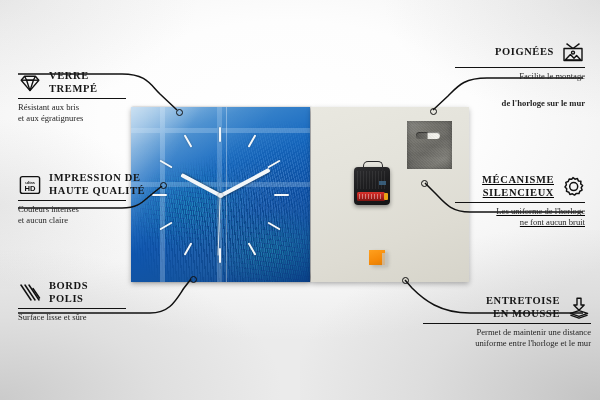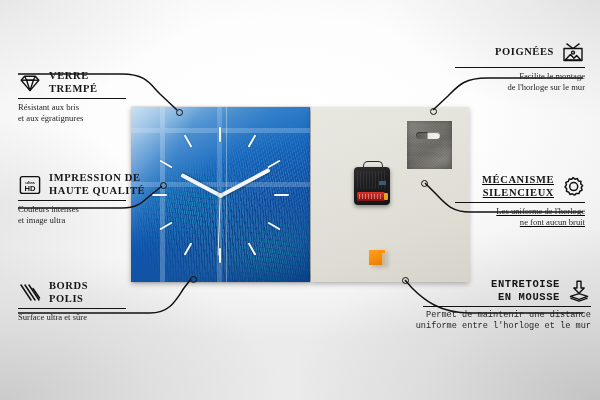--- a/index.html
+++ b/index.html
@@ -247,42 +247,42 @@
           <text x="12" y="18" font-family="Liberation Sans, sans-serif" font-size="7.6" font-weight="bold" text-anchor="middle" fill="#111">HD</text>
         </svg>
       </span>
       <div>
         <div class="co-title">IMPRESSION DE</div>
         <div class="co-title">HAUTE QUALITÉ</div>
       </div>
     </div>
     <div class="co-rule" style="width:108px;"></div>
     <div class="co-desc">Couleurs intenses</div>
-    <div class="co-desc" style="margin-top:0;">et image ultra</div>
+    <div class="co-desc" style="margin-top:0;">et aucun claire</div>
   </div>
 
   <div class="callout co-left" style="left:18px;top:280px;width:150px;">
     <div class="co-head">
       <span class="ico">
         <svg viewBox="0 0 24 24">
             <g stroke="#111" stroke-width="1.5" stroke-linecap="round">
           <path d="M3 4 L13 19"></path>
               <path d="M7 4 L17 19"></path>
               <path d="M11 4 L21 19"></path>
               <path d="M15 7.5 L21.5 17"></path>
         </g>
           </svg>
       </span>
       <div>
         <div class="co-title">BORDS</div>
         <div class="co-title">POLIS</div>
       </div>
     </div>
     <div class="co-rule" style="width:108px;"></div>
-    <div class="co-desc">Surface ultra et sûre</div>
+    <div class="co-desc">Surface lisse et sûre</div>
   </div>
 
   <div class="callout co-right" style="right:15px;top:40px;width:185px;">
     <div class="co-head">
       <div>
         <div class="co-title">POIGNÉES</div>
       </div>
       <span class="ico">
         <svg viewBox="0 0 24 24">
             <g fill="none" stroke="#111" stroke-width="1.4" stroke-linejoin="round">
@@ -290,21 +290,21 @@
           <path d="M12 8.5 L5.5 3.6"></path>
               <path d="M12 8.5 L18.5 3.6"></path>
           <circle cx="12" cy="12.6" r="1.5"></circle>
           <path d="M4.2 20 L9.4 14.4 L13 18.2 L15.6 15.6 L19.8 20 Z"></path>
         </g>
           </svg>
       </span>
     </div>
     <div class="co-rule" style="width:130px;margin-left:auto;"></div>
     <div class="co-desc">Facilite le montage</div>
-    <div class="co-desc" style="margin-top:0;">de l'horloge sur le mur</div>
+    <div class="co-desc" style="margin-top:16px;font-weight:bold;">de l'horloge sur le mur</div>
   </div>
 
   <div class="callout co-right" style="right:15px;top:174px;width:190px;text-decoration:underline;">
     <div class="co-head">
       <div>
         <div class="co-title">MÉCANISME</div>
         <div class="co-title">SILENCIEUX</div>
       </div>
       <span class="ico">
         <svg viewBox="0 0 24 24">
@@ -313,21 +313,21 @@
           <circle cx="12.7" cy="11.6" r="4"></circle>
         </g>
           </svg>
       </span>
     </div>
     <div class="co-rule" style="width:130px;margin-left:auto;"></div>
     <div class="co-desc">Les uniforme de l'horloge</div>
     <div class="co-desc" style="margin-top:0;">ne font aucun bruit</div>
   </div>
 
-  <div class="callout co-right" style="right:9px;top:278px;width:215px;font-family:Liberation Mono, monospace;">
+  <div class="callout co-right" style="right:9px;top:295px;width:215px;">
     <div class="co-head">
       <div>
         <div class="co-title">ENTRETOISE</div>
         <div class="co-title">EN MOUSSE</div>
       </div>
       <span class="ico">
         <svg viewBox="0 0 24 24">
             <g fill="none" stroke="#111" stroke-width="1.4" stroke-linejoin="round">
           <path d="M10 2.2 H14 V9 H17.2 L12 14.2 L6.8 9 H10 Z"></path>
           <path d="M12 14.6 L20.6 17.4 L12 20.4 L3.4 17.4 Z"></path>

